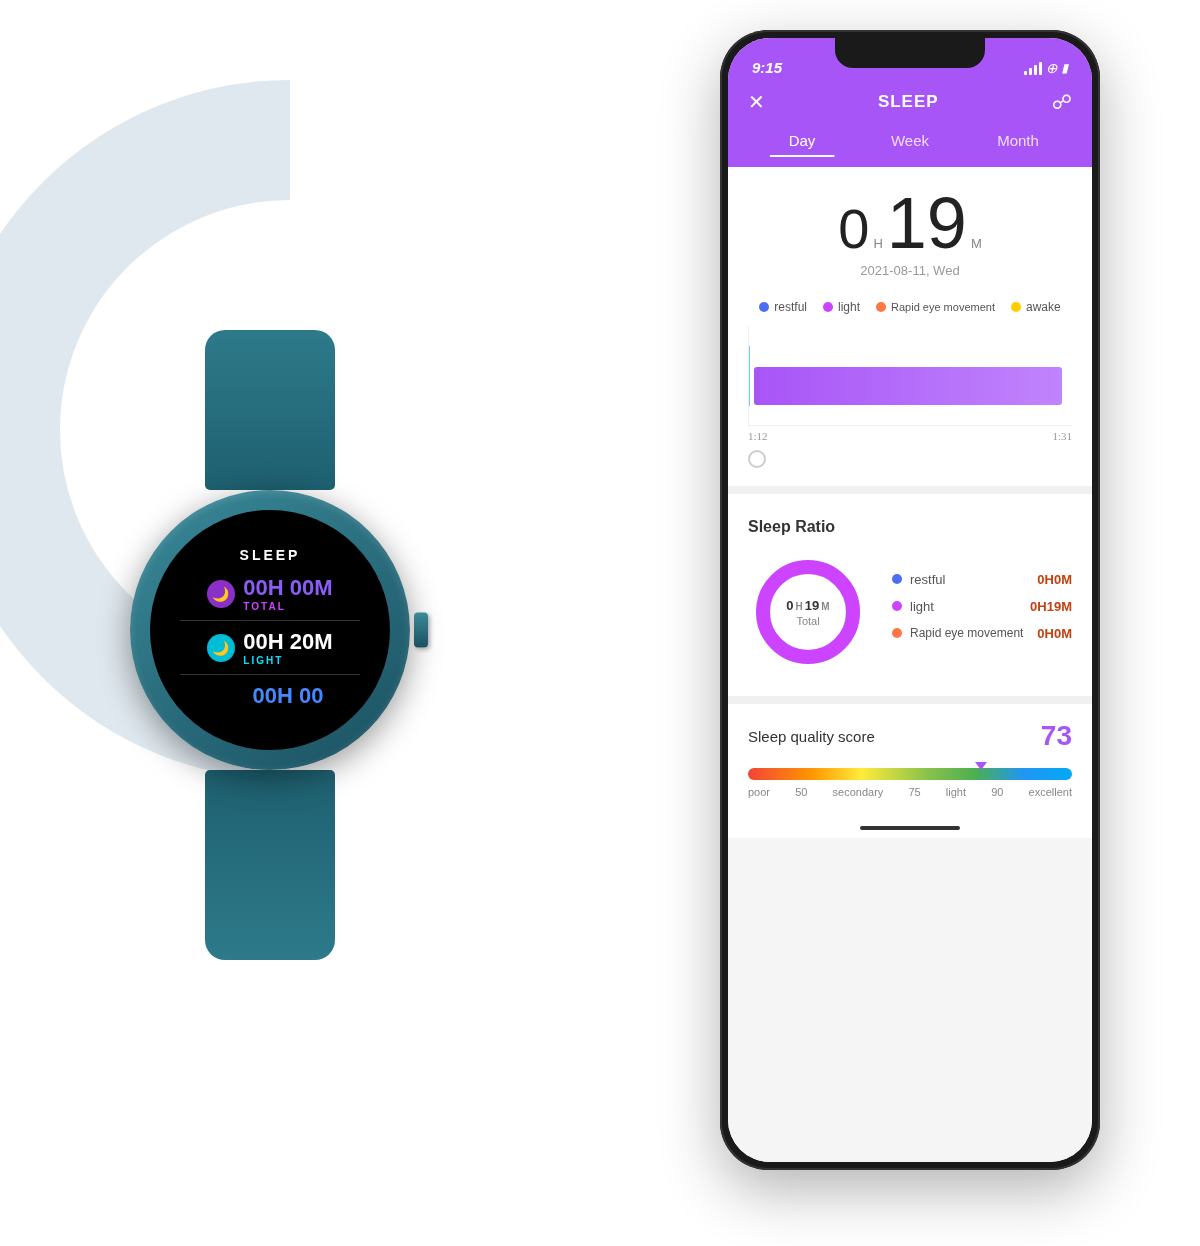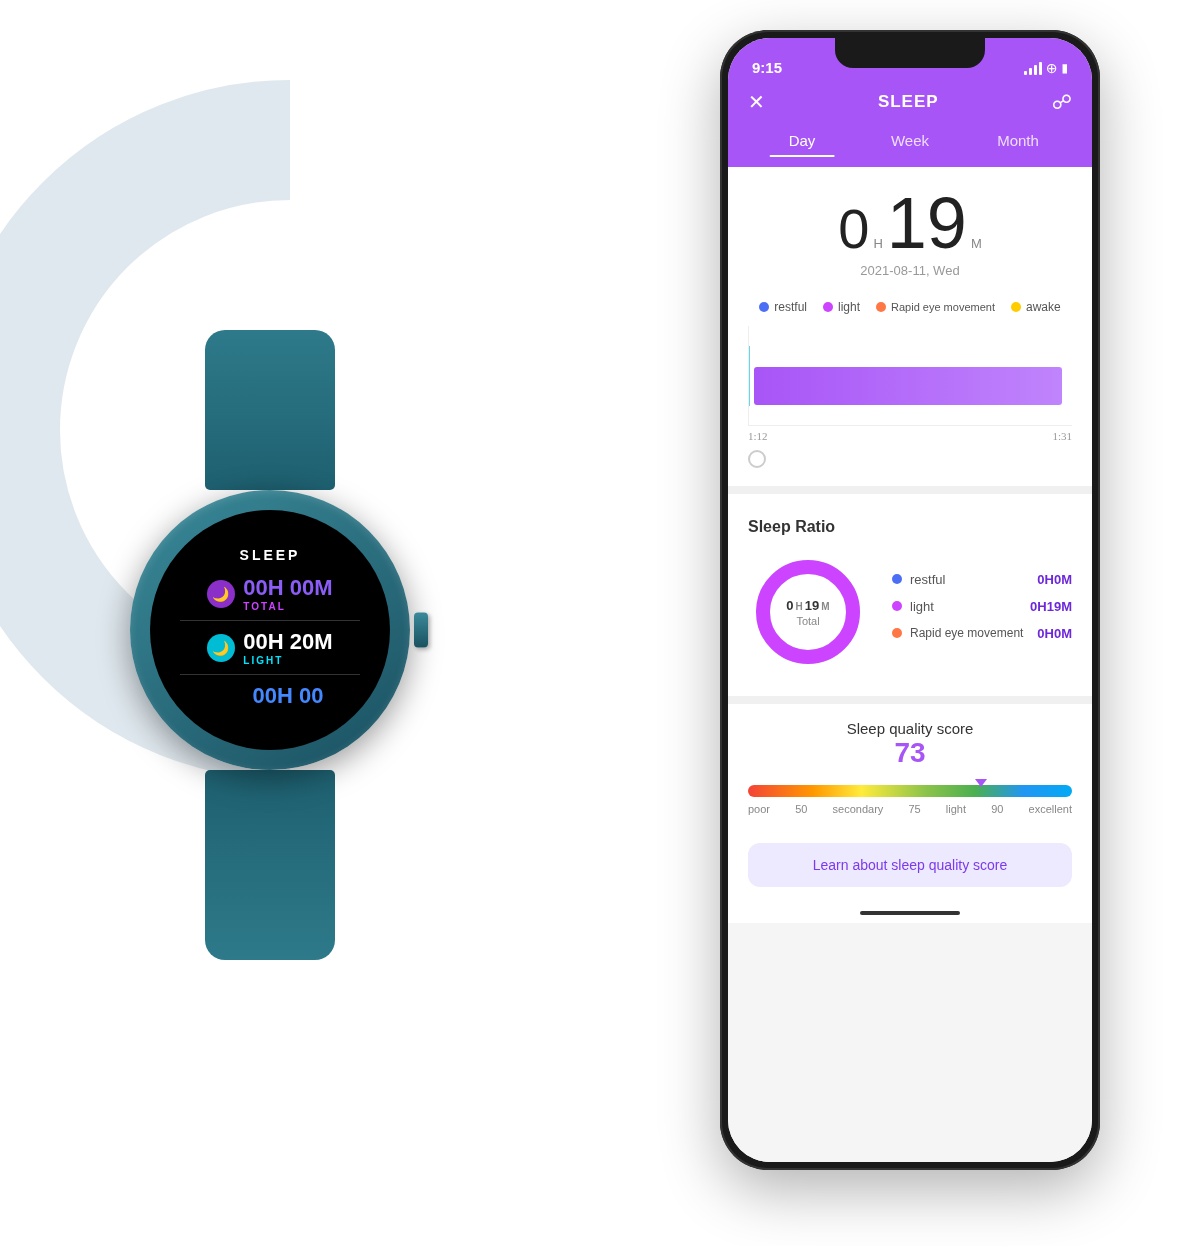--- a/index.html
+++ b/index.html
@@ -211,20 +211,21 @@
     .status-bar {
       background: #a855f7;
       height: 44px;
       display: flex;
       align-items: flex-end;
       padding: 0 24px 6px;
       justify-content: space-between;
       position: relative;
       z-index: 5;
       flex-shrink: 0;
+      font-style: italic;
     }
 
     .status-time {
       color: white;
       font-size: 15px;
       font-weight: 600;
     }
 
     .status-icons {
       display: flex;
@@ -511,52 +512,51 @@
     }
 
     .ratio-name {
       font-size: 13px;
       color: #555;
     }
 
     .ratio-value {
       font-size: 13px;
       font-weight: 600;
-      color: #6d28d9;
+      color: #c2410c;
     }
 
     
     .quality-section {
       background: white;
       padding: 16px 20px;
     }
 
     .quality-header {
       display: flex;
       justify-content: space-between;
       align-items: center;
       margin-bottom: 16px;
-      flex-direction: column;
     }
 
     .quality-title {
       font-size: 15px;
       color: #333;
     }
 
     .quality-score {
       font-size: 28px;
       font-weight: 600;
       color: #a855f7;
     }
 
     
     .color-bar-container {
       position: relative;
-      margin-bottom: 20px;
+      margin-bottom: 4px;
     }
 
     .color-bar {
       height: 12px;
       border-radius: 6px;
       background: linear-gradient(90deg, #f44336 0%, #ff9800 20%, #ffeb3b 35%, #8bc34a 55%, #4caf50 70%, #2196f3 85%, #03a9f4 100%);
     }
 
     .color-bar-indicator {
       position: absolute;
@@ -797,21 +797,20 @@
               <span>poor</span>
               <span>50</span>
               <span>secondary</span>
               <span>75</span>
               <span>light</span>
               <span>90</span>
               <span>excellent</span>
             </div>
           </div>
 
-          <button class="learn-button">Learn about sleep quality score</button>
         </div>
 
         <div class="phone-bottom">
           <div class="home-bar"></div>
         </div>
       </div>
     </div>
   </div>
 </div>
 

